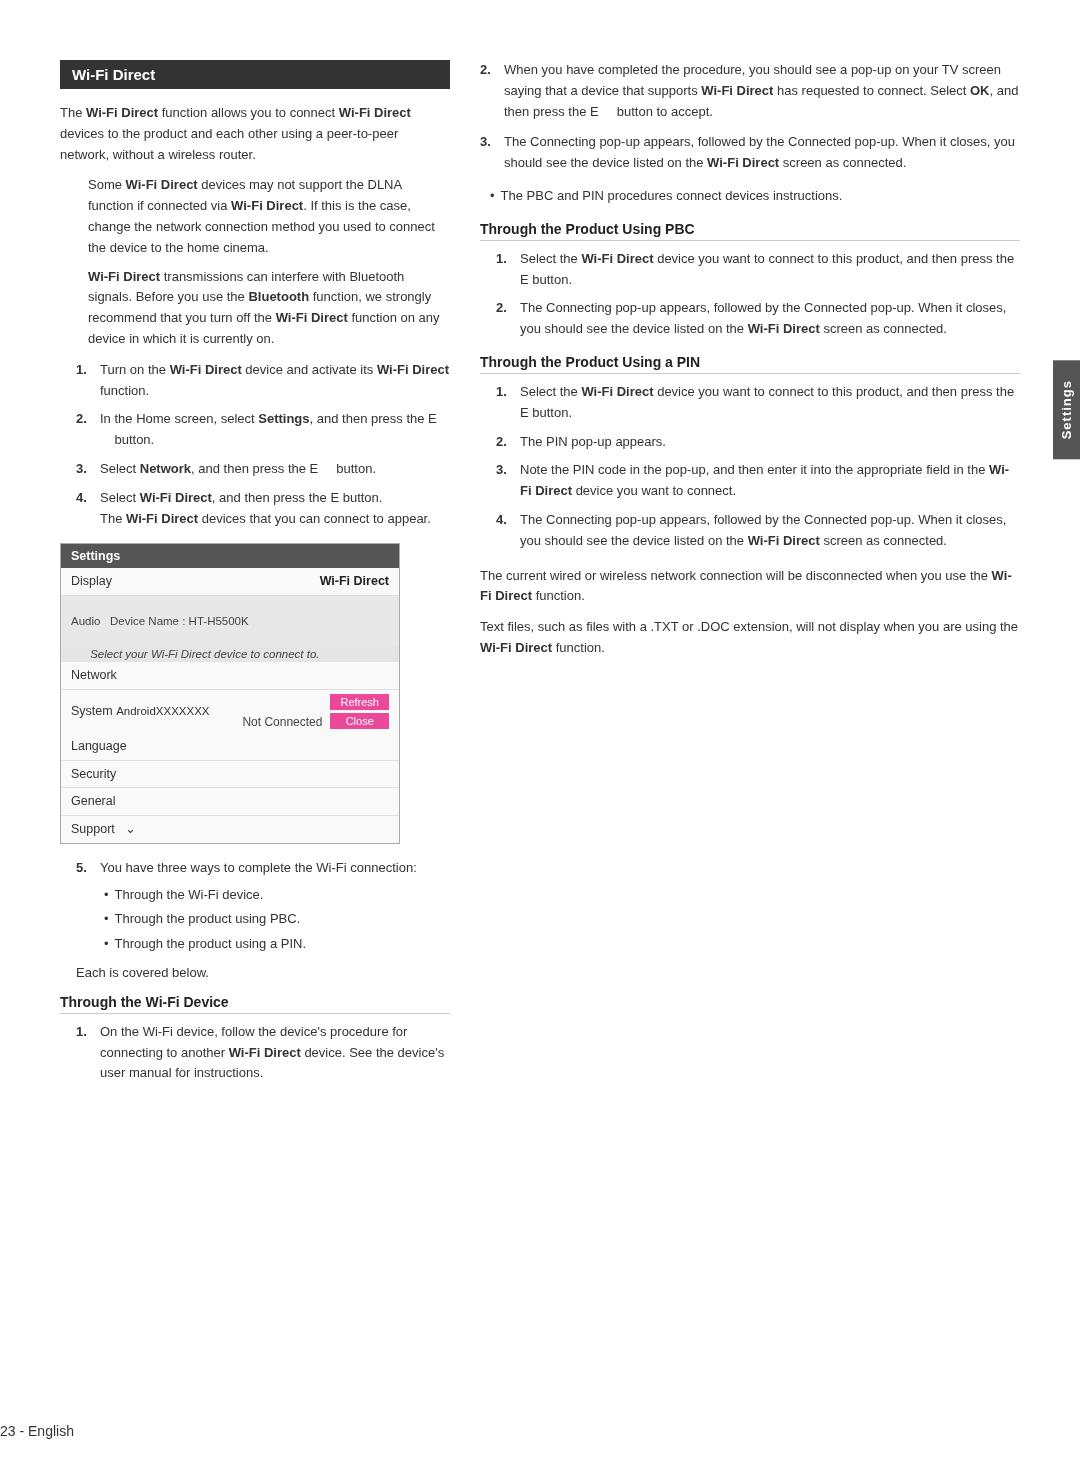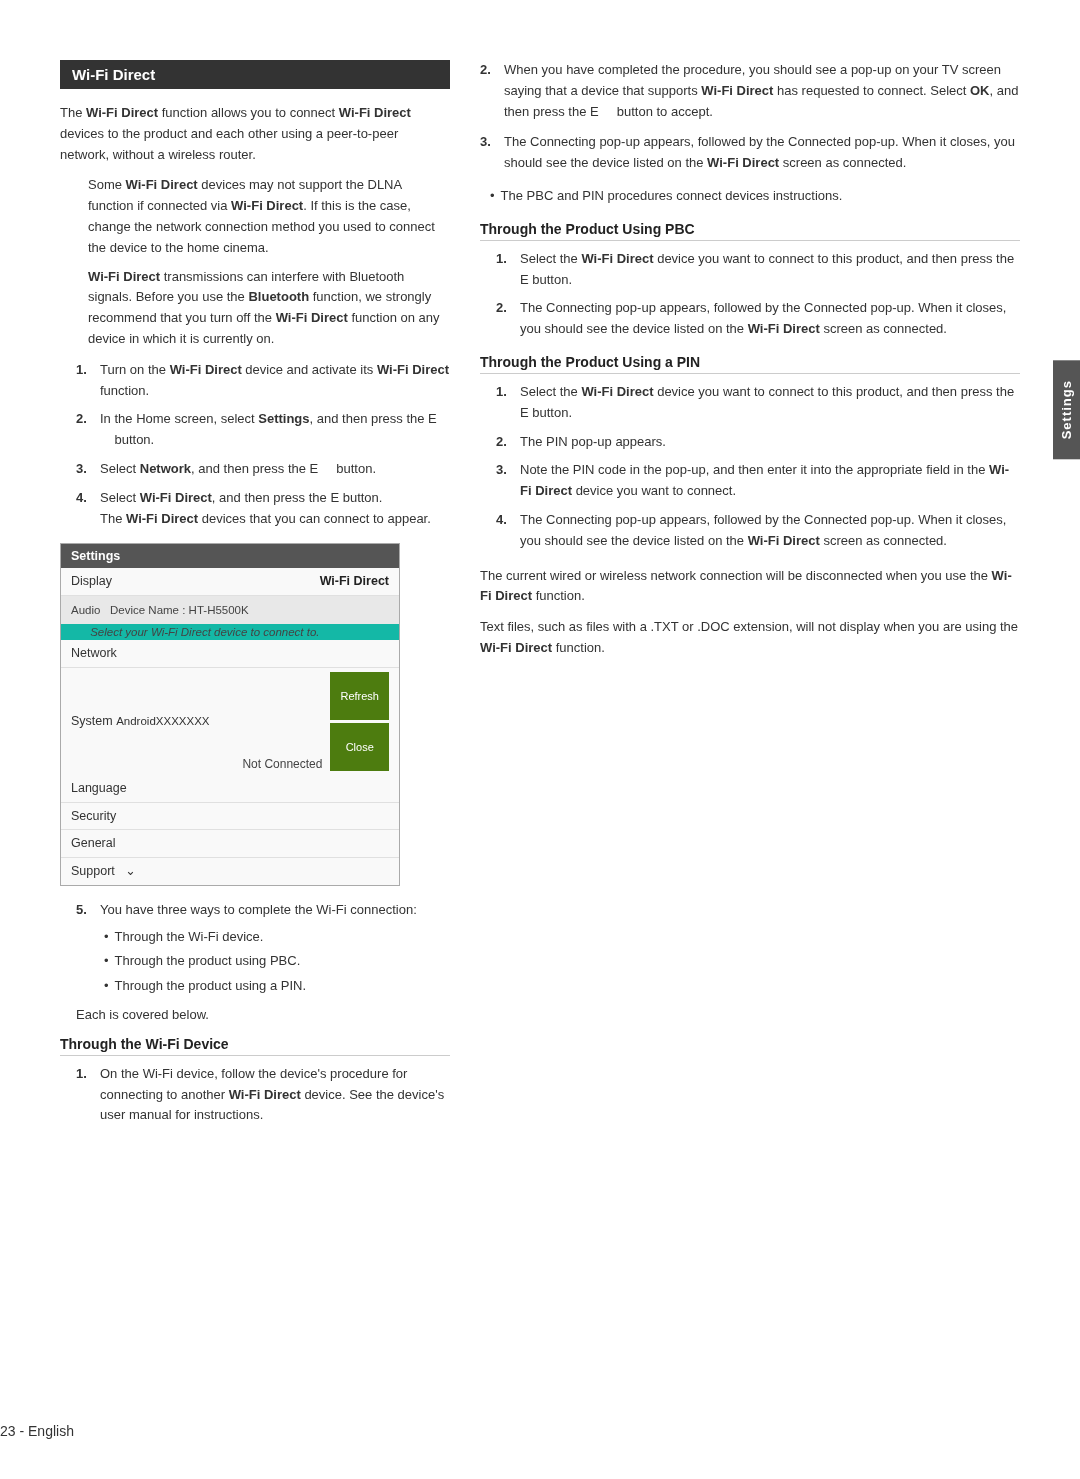--- a/index.html
+++ b/index.html
@@ -158,52 +158,52 @@
     }
 
     .settings-row .row-value {
       font-weight: bold;
       color: #222;
     }
 
     .device-name-row {
       font-size: 11.5px;
       color: #444;
-      padding: 8px 10px;
+      padding: 19px 10px;
       background: #e8e8e8;
     }
 
     .select-prompt {
       font-size: 11.5px;
       color: #444;
       padding: 2px 10px;
-      background: #14b8a6;
+      background: #e5e5e5;
       font-style: italic;
     }
 
     .android-row {
       display: flex;
       justify-content: space-between;
       align-items: center;
       padding: 4px 10px;
       font-size: 12.5px;
       color: #333;
     }
 
     .button-group {
       display: flex;
       flex-direction: column;
       gap: 3px;
     }
 
     .ui-button {
-      background: #4d7c0f;
+      background: #ec4899;
       color: #fff;
       font-size: 11px;
-      padding: 18px 10px;
+      padding: 2px 10px;
       border: none;
       cursor: pointer;
       min-width: 55px;
       text-align: center;
     }
 
     
     .side-tab {
       position: absolute;
       right: 0;

